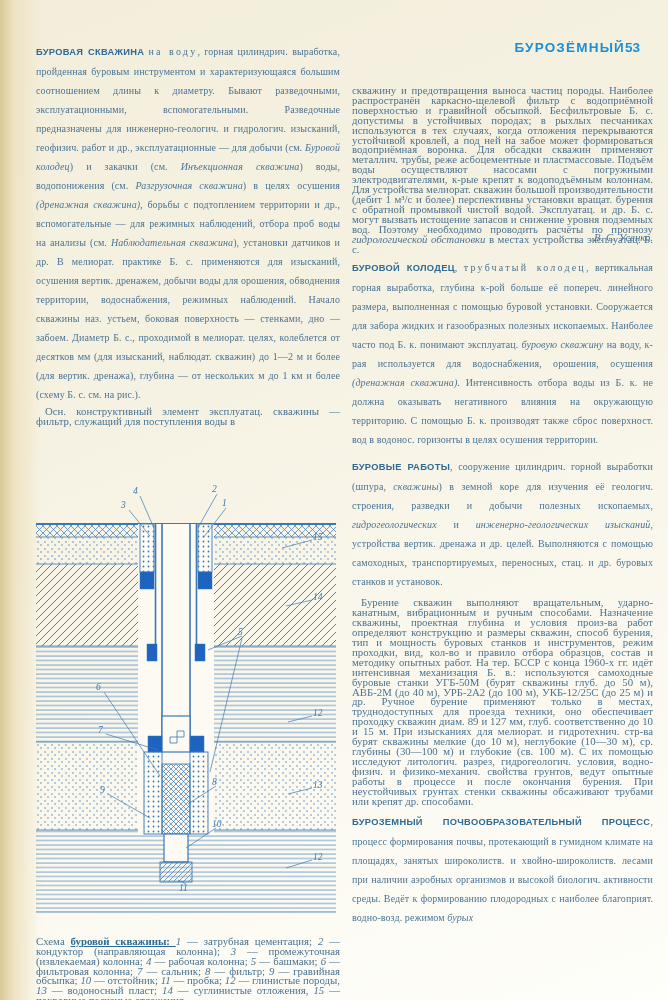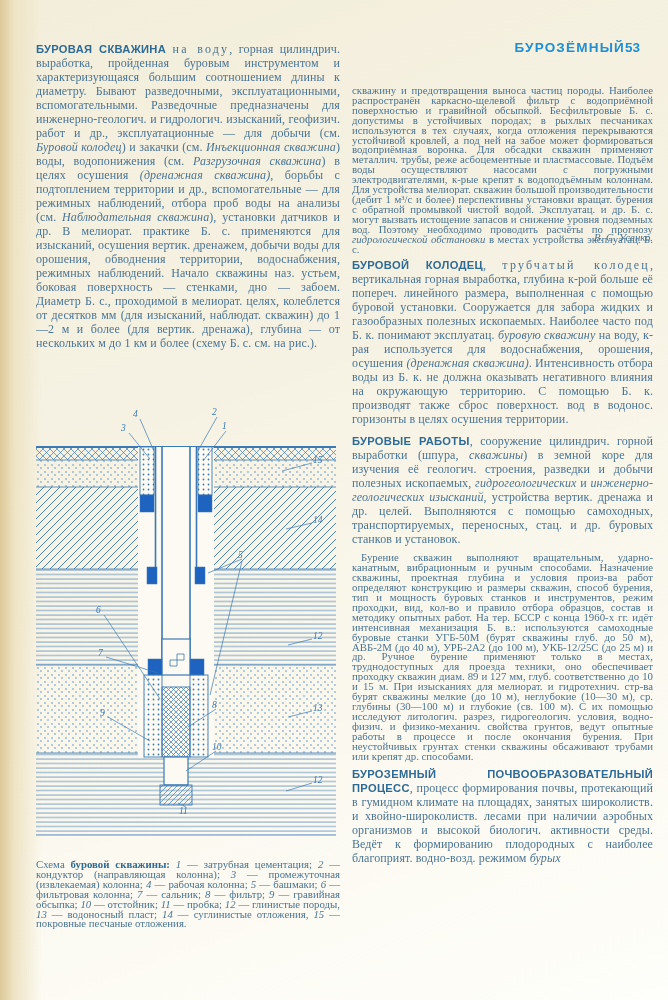--- a/index.html
+++ b/index.html
@@ -21,37 +21,37 @@
     position:absolute;top:40px;right:28px;
     font-family:"Liberation Sans","DejaVu Sans",sans-serif;
     font-weight:bold;font-size:13.5px;letter-spacing:1.2px;color:var(--runhead);
   }
   .runhead .pg{letter-spacing:0;}
   .col{position:absolute;top:42px;width:304px;}
   .col-left{left:36px;}
   .col-right{left:352px;top:36px;width:301px;}
   p{margin:0;}
   .jp{text-align:justify;}
-  .body{font-size:12px;line-height:14px;letter-spacing:0.1px;}
+  .body{font-size:10px;line-height:19px;letter-spacing:0.1px;}
   .small{font-size:10.8px;line-height:9.9px;}
   .note{text-indent:9px;}
   .b{font-family:"Liberation Sans","DejaVu Sans",sans-serif;font-weight:bold;font-size:0.93em;letter-spacing:0.3px;color:var(--head);}
   .i{font-style:italic;}
   .sp{letter-spacing:2.2px;}
   .cont{margin-top:50px;position:relative;}
   .au{position:absolute;right:0;bottom:12px;font-style:italic;}
   .art2{margin-top:4px;}
   .art3{margin-top:8px;}
   .note2{margin-top:7px;font-family:Liberation Serif, serif;}
   .art4{margin-top:6px;}
   .notel{margin-top:3px;}
   .diagram{position:relative;width:300px;height:445px;margin-top:57px;}
   .diagram svg{position:absolute;left:0;top:0;}
   .caption{margin-top:8px;}
-  .cap-b{font-weight:bold;color:var(--head);}
+  .cap-b{font-weight:bold;color:var(--head);text-decoration:underline;}
   
   .pat{stroke:var(--dia);stroke-width:0.7;fill:none;}
   .patf{fill:var(--dia);stroke:none;}
   .ln{stroke:var(--dia);stroke-width:1.6;fill:none;}
   .ln-thin{stroke:var(--dia);stroke-width:0.8;fill:none;}
   .ln-thick{stroke:var(--dia);stroke-width:1.8;fill:none;}
   .ln-box{stroke:var(--dia);stroke-width:0.9;}
   .blue{fill:var(--dia-accent);stroke:var(--dia);stroke-width:0.5;}
   .shaft{fill:var(--shaft);stroke:none;}
   .whitebox{fill:var(--shaft);stroke:var(--dia);stroke-width:1.2;}
@@ -66,20 +66,21 @@
 
 <div class="page">
   <div class="edge"></div>
 
   <div class="runhead">
     <span>БУРОЗЁМНЫЙ</span><span class="pg">53</span>
   </div>
 
   <div class="col col-left">
     <p class="body jp"><span class="b">БУРОВАЯ СКВАЖИНА</span><span> </span><span class="sp">на воду</span><span>, горная цилиндрич. выработка, пройденная буровым инструментом и характеризующаяся большим соотношением длины к диаметру. Бывают разведочными, эксплуатационными, вспомогательными. Разведочные предназначены для инженерно-геологич. и гидрологич. изысканий, геофизич. работ и др., эксплуатационные — для добычи (см. </span><span class="i">Буровой колодец</span><span>) и закачки (см. </span><span class="i">Инъекционная скважина</span><span>) воды, водопонижения (см. </span><span class="i">Разгрузочная скважина</span><span>) в целях осушения </span><span class="i">(дренажная скважина)</span><span>, борьбы с подтоплением территории и др., вспомогательные — для режимных наблюдений, отбора проб воды на анализы (см. </span><span class="i">Наблюдательная скважина</span><span>), установки датчиков и др. В мелиорат. практике Б. с. применяются для изысканий, осушения вертик. дренажем, добычи воды для орошения, обводнения территории, водоснабжения, режимных наблюдений. Начало скважины наз. устьем, боковая поверхность — стенками, дно — забоем. Диаметр Б. с., проходимой в мелиорат. целях, колеблется от десятков мм (для изысканий, наблюдат. скважин) до 1—2 м и более (для вертик. дренажа), глубина — от нескольких м до 1 км и более (схему Б. с. см. на рис.).</span></p>
+    <p class="small jp note notel">Осн. конструктивный элемент эксплуатац. скважины — фильтр, служащий для поступления воды в</p>
 
     <div class="diagram">
       <svg width="300" height="432" viewBox="0 0 300 432">
         <defs>
           <pattern id="p-xh" width="7" height="7" patternUnits="userSpaceOnUse">
             <path d="M0,7 L7,0 M0,0 L7,7" class="pat"></path>
           </pattern>
           <pattern id="p-dots" width="7" height="7" patternUnits="userSpaceOnUse">
             <circle cx="2" cy="2" r="0.7" class="patf"></circle>
               <circle cx="5" cy="5" r="0.7" class="patf"></circle>

